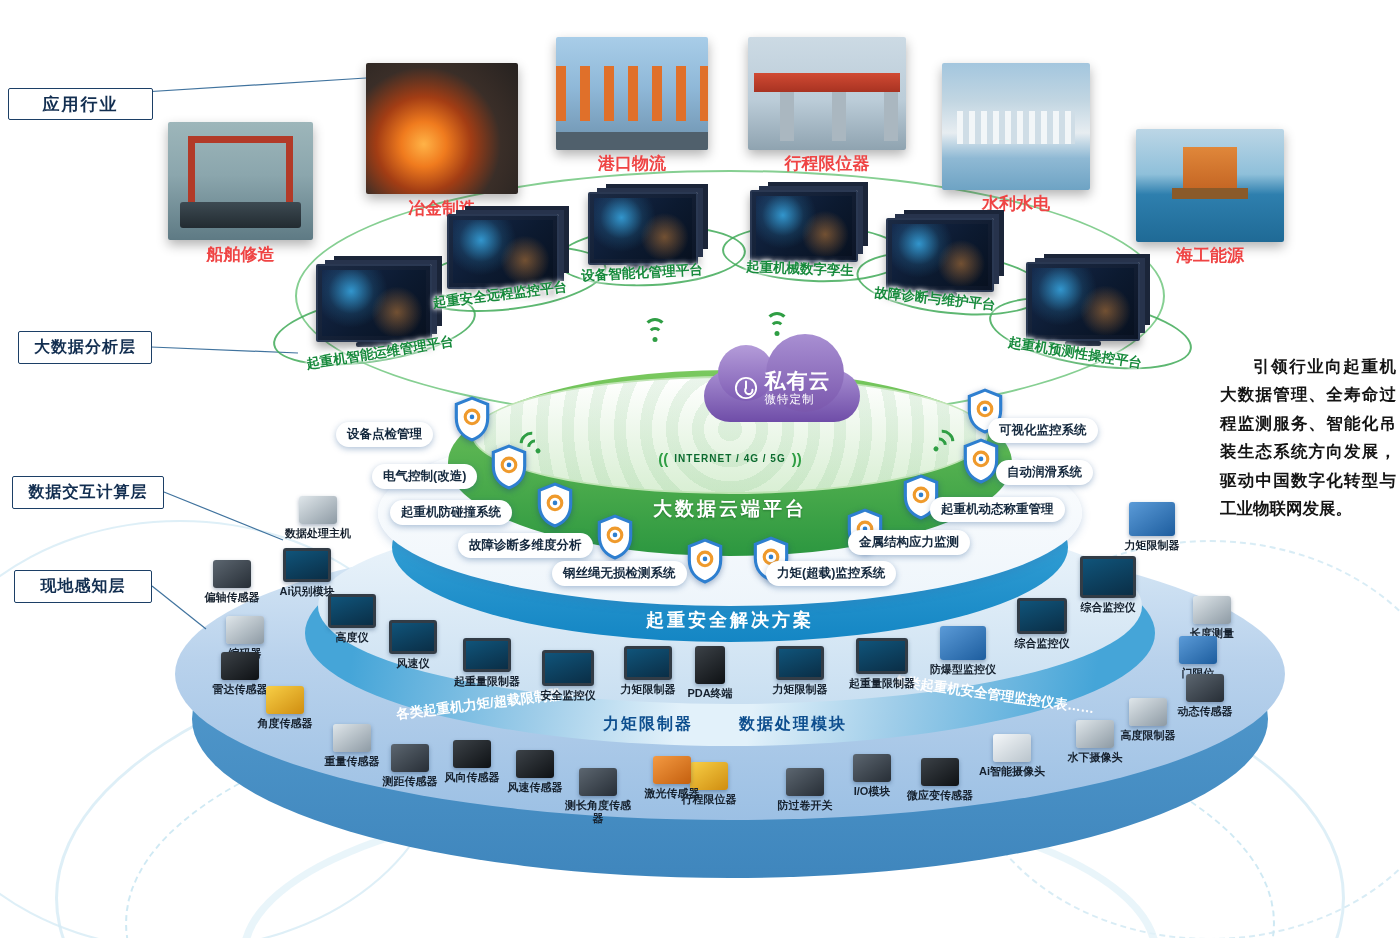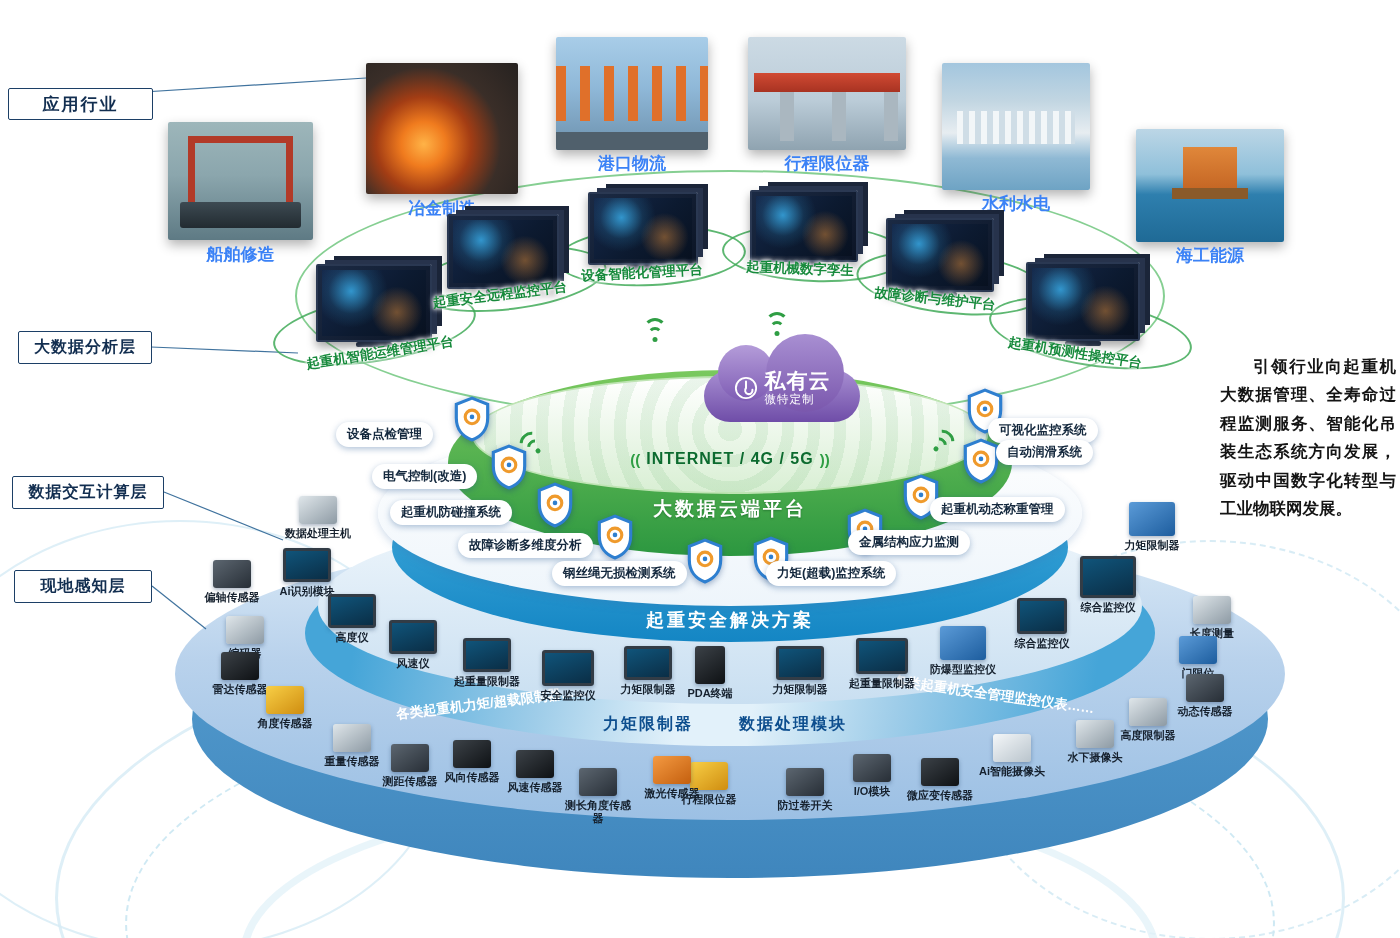--- a/index.html
+++ b/index.html
@@ -9,21 +9,21 @@
   .ellipse { position:absolute; border-radius:50%; }
   .ring { position:absolute; border-radius:50%; opacity:.8; }
 
   
   .layer-box { position:absolute; background:#fff; border:1.5px solid #1c3f66; color:#122e50;
     font-weight:800; font-size:17px; display:flex; align-items:center; justify-content:center;
     z-index:9; letter-spacing:2px; border-radius:2px; }
 
   
   .photo { position:absolute; box-shadow:0 5px 12px rgba(0,0,0,.3); z-index:4; overflow:hidden; border-radius:2px; }
-  .photo-label { position:absolute; font-size:17px; font-weight:800; color:#3b82f6; text-align:center; z-index:4; white-space:nowrap; }
+  .photo-label { position:absolute; font-size:17px; font-weight:800; color:#ef4444; text-align:center; z-index:4; white-space:nowrap; }
   .p1{background:linear-gradient(180deg,#9db6ba 0%,#8ba6ad 45%,#5e7a84 100%);}
   .p1::before{content:"";position:absolute;left:14%;right:14%;top:12%;bottom:28%;border:7px solid #b23a28;border-bottom:none;}
   .p1::after{content:"";position:absolute;left:8%;right:8%;bottom:10%;height:22%;background:linear-gradient(180deg,#3d4a52,#222b31);border-radius:3px;}
   .p2{background:radial-gradient(circle at 38% 62%,#ffb347 0%,#f07b1e 18%,#a33d14 38%,#3a2e28 62%,#262220 100%);}
   .p3{background:linear-gradient(180deg,#a8cde8 0%,#8fb8d8 45%,#6d91ad 100%);}
   .p3::before{content:"";position:absolute;left:0;right:0;top:26%;height:48%;background:repeating-linear-gradient(90deg,#e0702a 0 10px,rgba(224,112,42,0) 10px 24px);}
   .p3::after{content:"";position:absolute;left:0;right:0;bottom:0;height:16%;background:#50606c;}
   .p4{background:linear-gradient(180deg,#ccdae4 0%,#bccdd9 55%,#8fa3b0 100%);}
   .p4::before{content:"";position:absolute;left:4%;right:4%;top:32%;height:17%;background:linear-gradient(180deg,#d14a33,#a83322);}
   .p4::after{content:"";position:absolute;left:20%;width:9%;top:49%;bottom:8%;background:#aab7c0;box-shadow:52px 0 #aab7c0,104px 0 #aab7c0;}
@@ -67,21 +67,21 @@
 
   
   .wifi{position:absolute;width:30px;height:26px;z-index:10;}
   .wifi span{position:absolute;left:50%;bottom:0;transform:translateX(-50%);border-style:solid;
     border-color:#2f9e44 transparent transparent transparent;border-radius:50%;}
   .wifi .a1{width:24px;height:24px;border-width:3px;}
   .wifi .a2{width:15px;height:15px;border-width:3px;}
   .wifi .dot{width:5px;height:5px;border:none;background:#2f9e44;border-radius:50%;}
 
   .internet-row{position:absolute;display:flex;align-items:center;justify-content:center;gap:6px;z-index:7;}
-  .internet-text{font-size:16px;font-weight:800;color:#0c6b2f;letter-spacing:1px;}
+  .internet-text{font-size:10px;font-weight:800;color:#0c6b2f;letter-spacing:1px;}
   .sig{font-size:15px;font-weight:800;color:#2f9e44;}
 
   .band-text{position:absolute;color:#fff;font-weight:800;text-align:center;z-index:6;white-space:nowrap;}
   .navy-band{position:absolute;color:#0d4e8e;font-weight:800;font-size:16px;text-align:center;z-index:6;letter-spacing:2px;white-space:nowrap;}
 
   
   #devices-layer{position:absolute;inset:0;z-index:7;}
   .device{position:absolute;width:76px;display:flex;flex-direction:column;align-items:center;gap:3px;text-align:center;}
   .device-img{display:block;width:38px;height:28px;border-radius:3px;box-shadow:0 2px 4px rgba(20,50,90,.35);}
   .device-label{font-size:11px;font-weight:700;color:#16212e;line-height:1.15;}
@@ -273,21 +273,21 @@
       <circle cx="18" cy="20" r="6.5" fill="none" stroke="#ef9a2c" stroke-width="3"></circle>
       <circle cx="18" cy="20" r="2.2" fill="#2e7fd0"></circle>
     </svg>
 
   <div class="pill" style="left:336px;top:422px;">设备点检管理</div>
   <div class="pill" style="left:372px;top:464px;">电气控制(改造)</div>
   <div class="pill" style="left:390px;top:500px;">起重机防碰撞系统</div>
   <div class="pill" style="left:458px;top:533px;">故障诊断多维度分析</div>
   <div class="pill" style="left:552px;top:561px;">钢丝绳无损检测系统</div>
   <div class="pill" style="left:988px;top:418px;">可视化监控系统</div>
-  <div class="pill" style="left:996px;top:440px;">自动润滑系统</div>
+  <div class="pill" style="left:996px;top:460px;">自动润滑系统</div>
   <div class="pill" style="left:930px;top:497px;">起重机动态称重管理</div>
   <div class="pill" style="left:848px;top:530px;">金属结构应力监测</div>
   <div class="pill" style="left:766px;top:561px;">力矩(超载)监控系统</div>
 
   <div id="devices-layer">
       <div class="device tone-dark" style="left: 194px; top: 560px;">
         <span class="device-img"></span>
         <span class="device-label">偏轴传感器</span>
       </div>
       <div class="device tone-steel" style="left: 207px; top: 616px;">

